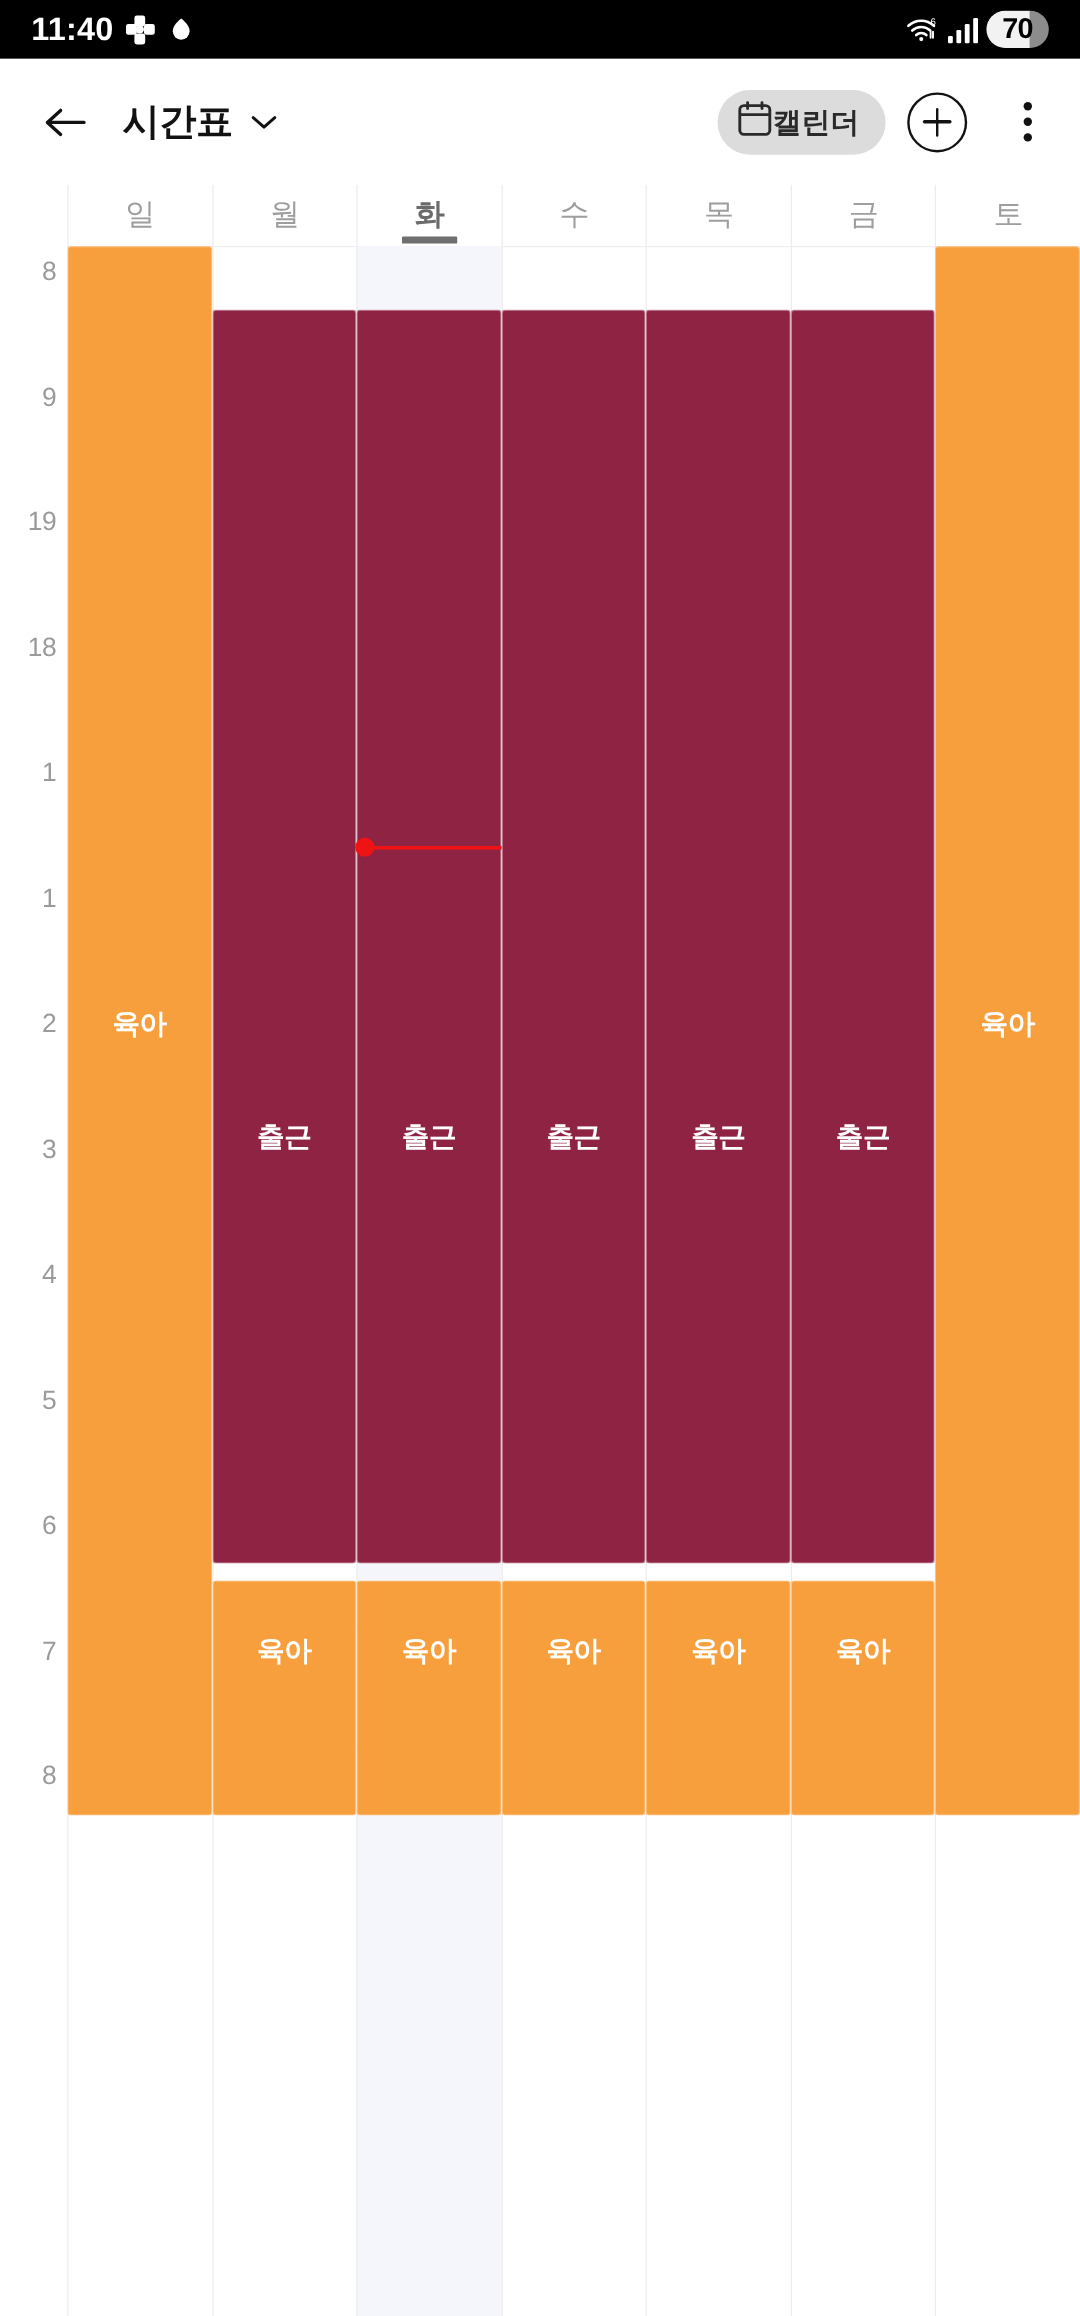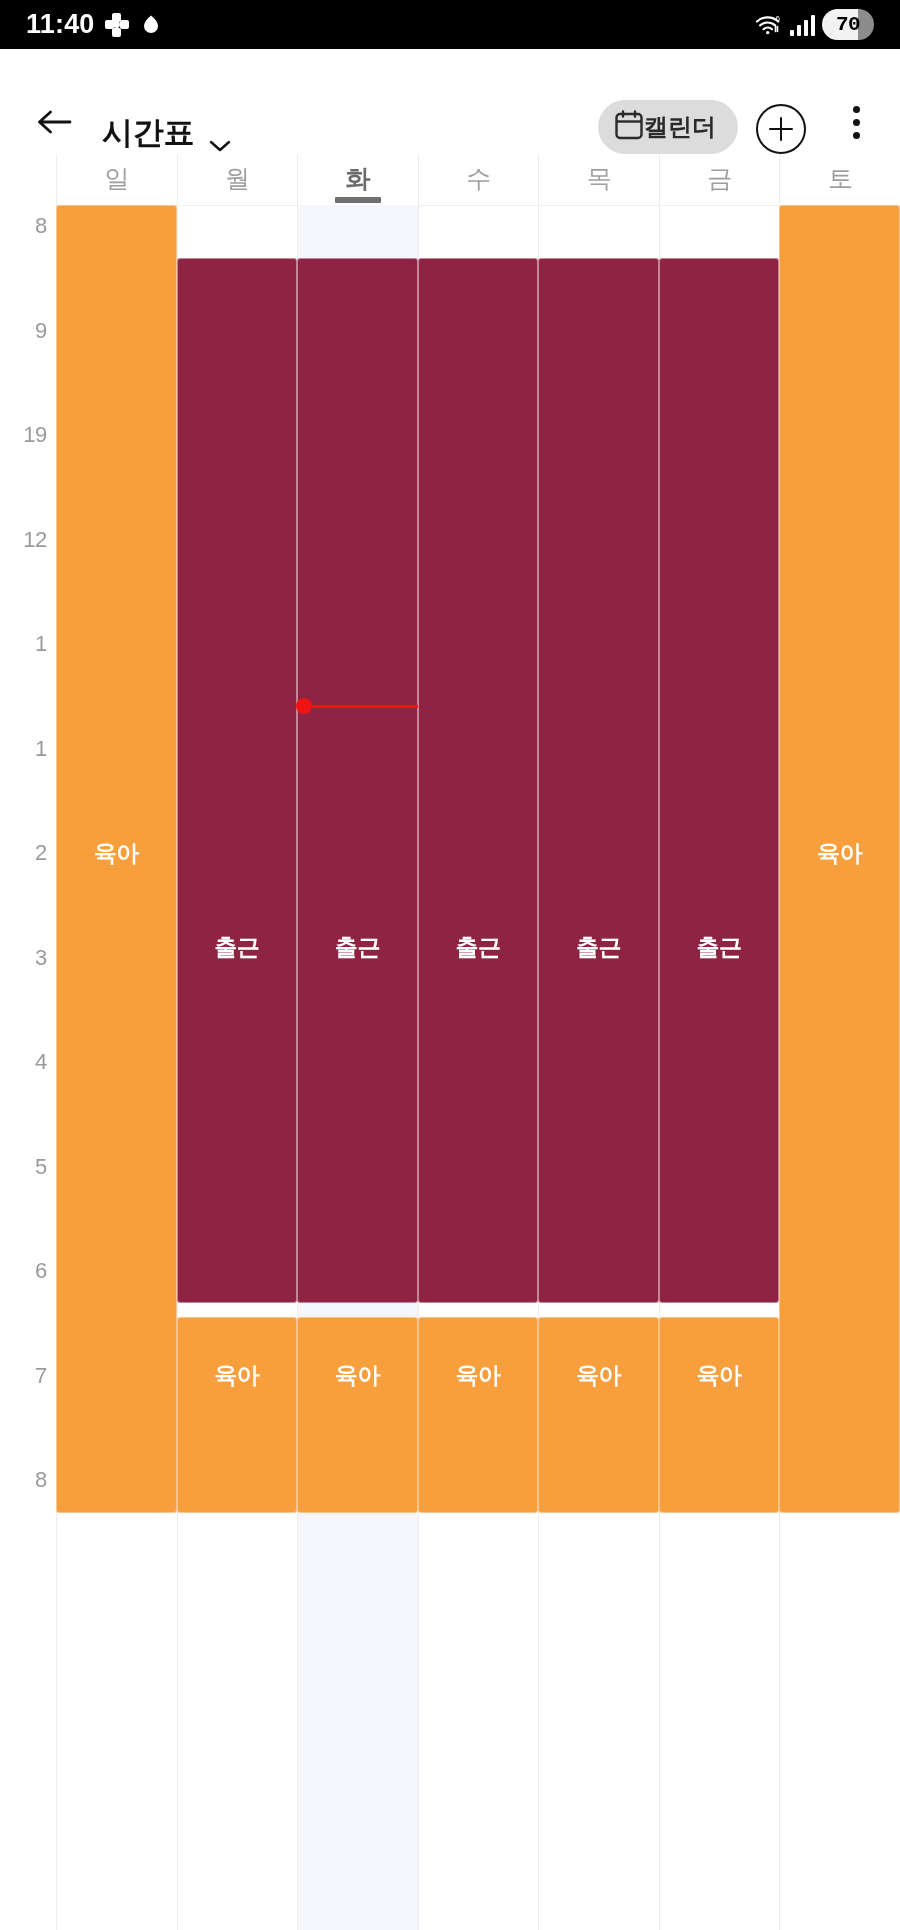--- a/index.html
+++ b/index.html
@@ -42,26 +42,26 @@
 
   #battery-indicator{
     position:relative; width:52px; height:31px; border-radius:16px;
     background:#8c8c8c; overflow:hidden;
     display:flex; align-items:center; justify-content:center;
   }
   #battery-indicator .fill{
     position:absolute; left:0; top:0; bottom:0; width:70%;
     background:#f2f2f2; border-radius:16px 0 0 16px;
   }
-  #battery-level{ position:relative; color:#000; font-size:21px; font-weight:700; z-index:2; letter-spacing:-0.5px;font-family:Liberation Mono, monospace; }
+  #battery-level{ position:relative; color:#000; font-size:24px; font-weight:700; z-index:2; letter-spacing:-0.5px; }
 
   
   #app-bar{
     position:absolute; left:0; top:49px; width:900px; height:105px;
-    background:#fff; display:flex; align-items:flex-end;
+    background:#fff; display:flex; align-items:center;
   }
   #back-button{ width:64px; height:64px; margin-left:22px; display:flex; align-items:center; justify-content:center; }
   #app-title{ font-size:31px; font-weight:700; color:#121212; margin-left:16px; letter-spacing:-0.3px; }
   #title-chevron{ margin-left:14px; display:flex; align-items:center; }
   #app-bar-spacer{ flex:1; }
 
   #calendar-pill{
     height:54px; background:#dcdcdc; border-radius:28px;
     display:flex; align-items:center; padding:0 22px 0 16px; margin-right:18px;
   }
@@ -297,21 +297,21 @@
       </div>
       <div id="current-time-indicator" style="left: 241.143px; width: 120.571px; top: 498px;">
         <span class="line"></span>
         <span class="dot"></span>
       </div>
     </div>
   <div id="time-gutter">
       <div class="hour-label" style="top: 8px;">8</div>
       <div class="hour-label" style="top: 112.5px;">9</div>
       <div class="hour-label" style="top: 217px;">19</div>
-      <div class="hour-label" style="top: 321.5px;">12</div>
+      <div class="hour-label" style="top: 321.5px;">18</div>
       <div class="hour-label" style="top: 426px;">1</div>
       <div class="hour-label" style="top: 530.5px;">1</div>
       <div class="hour-label" style="top: 635px;">2</div>
       <div class="hour-label" style="top: 739.5px;">3</div>
       <div class="hour-label" style="top: 844px;">4</div>
       <div class="hour-label" style="top: 948.5px;">5</div>
       <div class="hour-label" style="top: 1053px;">6</div>
       <div class="hour-label" style="top: 1157.5px;">7</div>
       <div class="hour-label" style="top: 1262px;">8</div>
     </div>

